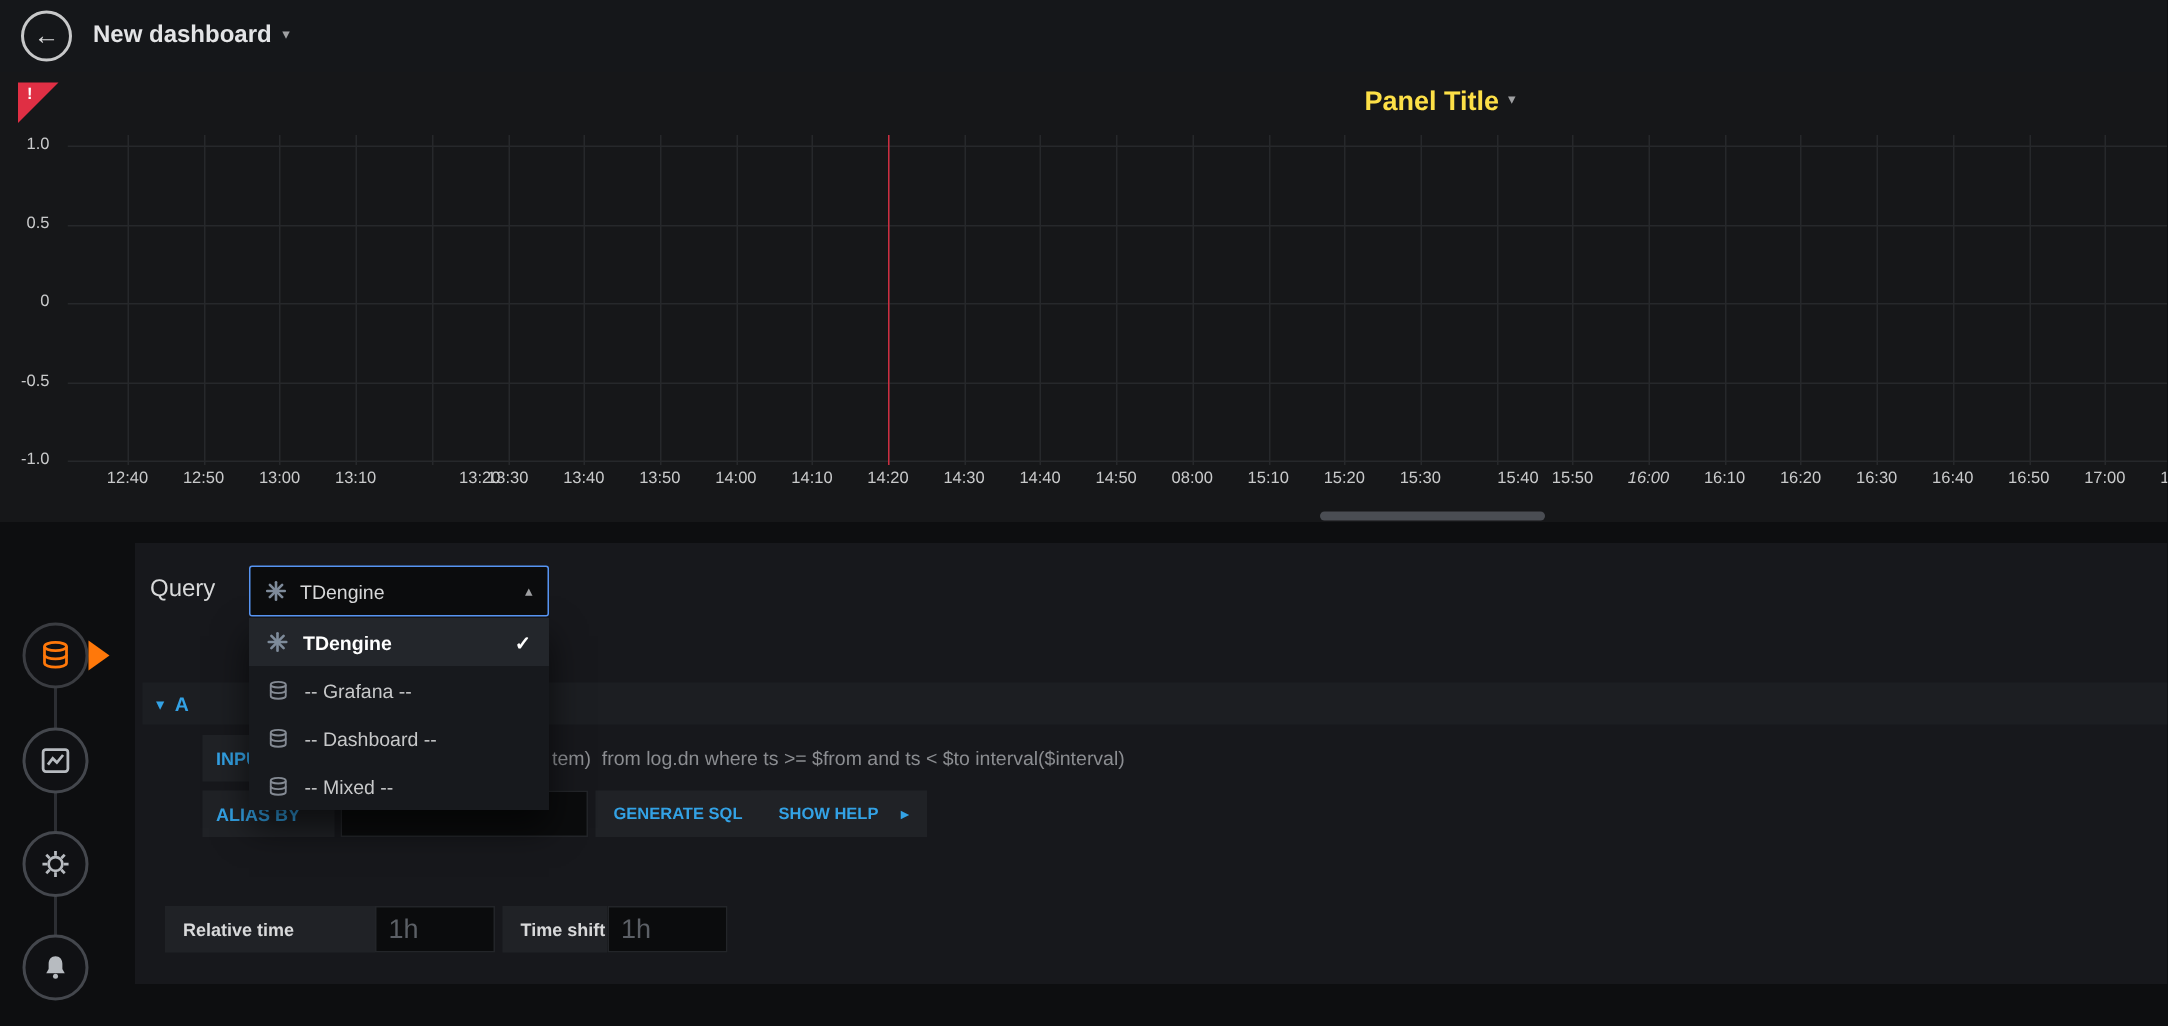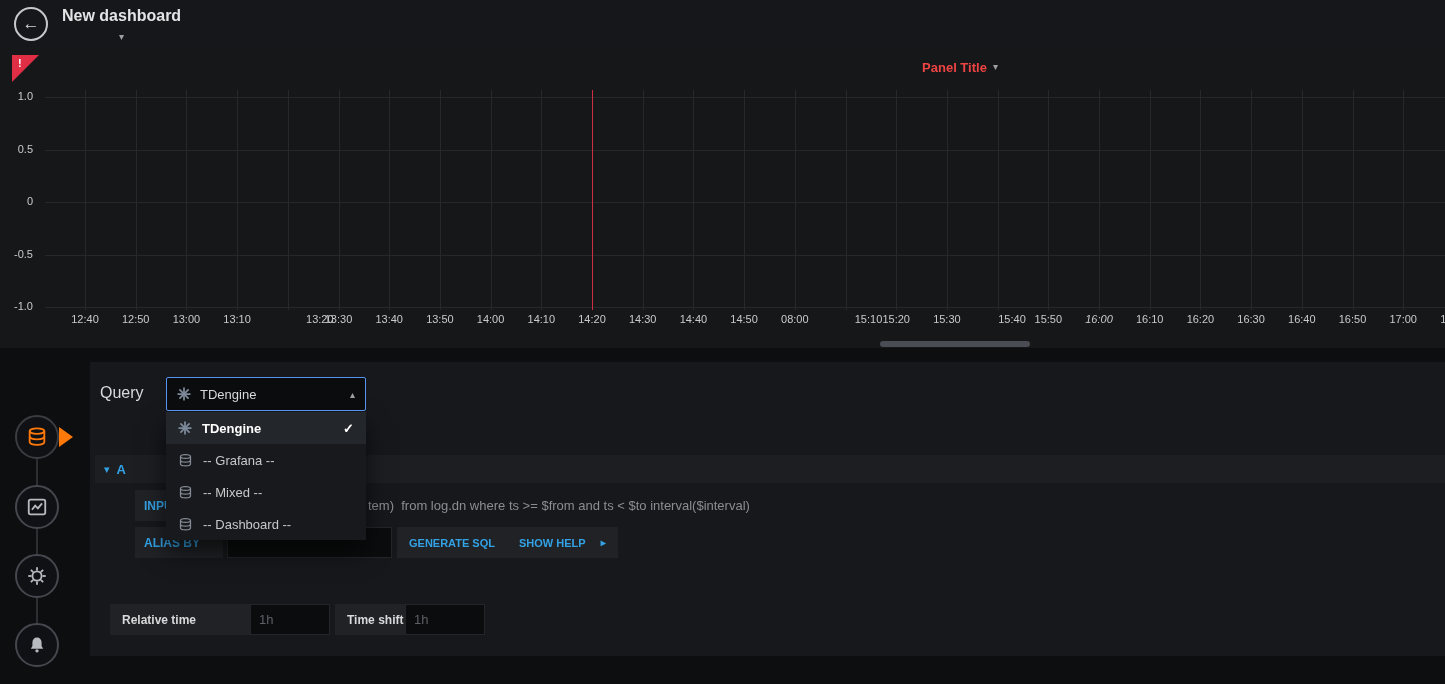--- a/index.html
+++ b/index.html
@@ -7,30 +7,30 @@
     width:1445px;height:684px;position:relative;overflow:hidden;
     background:#0d0e10;color:#d8d9da;
     font-family:"Liberation Sans",sans-serif;
   }
   .abs{position:absolute;}
 
   
   .navbar{left:0;top:0;width:1445px;height:48px;background:#15171a;border-bottom:1px solid #0a0b0c;display:flex;align-items:center;}
   .back-btn{width:34px;height:34px;margin-left:14px;border:2px solid #c7c8c9;border-radius:50%;
     display:flex;align-items:center;justify-content:center;color:#d8d9da;font-size:17px;cursor:pointer;box-sizing:border-box;}
-  .dash-title-wrap{display:flex;align-items:center;gap:7px;margin-left:14px;cursor:pointer;flex-direction:column;}
+  .dash-title-wrap{display:flex;align-items:center;gap:7px;margin-left:14px;cursor:pointer;}
   .dash-title{font-size:16px;font-weight:bold;color:#e3e4e6;}
   .caret-sm{font-size:10px;color:#9fa0a2;line-height:1;}
 
   
   .panel{left:0;top:48px;width:1445px;height:300px;background:#161719;}
   .corner-error{left:12px;top:7px;width:0;height:0;border-top:27px solid #e02f44;border-right:27px solid transparent;}
   .corner-excl{left:18px;top:9px;font-size:11px;font-weight:bold;color:#fff;}
   .panel-title{left:860px;top:10px;width:200px;height:18px;display:flex;align-items:center;justify-content:center;gap:6px;cursor:pointer;}
-  .panel-title span:first-child{font-size:13px;font-weight:bold;color:#ef4444;}
+  .panel-title span:first-child{font-size:18px;font-weight:bold;color:#fde047;}
   .plot{left:45px;top:42px;width:1400px;height:220px;overflow:hidden;}
   .x-axis{left:45px;top:263px;width:1400px;height:18px;overflow:hidden;}
   .y-axis{left:0;top:42px;width:38px;height:226px;}
   .vline{position:absolute;top:0;bottom:0;width:1px;background:#26282b;}
   .hline{position:absolute;left:0;right:0;height:1px;background:#26282b;}
   .tmarker{position:absolute;top:0;bottom:0;width:1px;background:rgba(224,47,68,.9);}
   .xlabel{position:absolute;top:2px;transform:translateX(-50%);font-size:11px;color:#c9cacb;white-space:nowrap;}
   .ylabel{position:absolute;left:0;right:5px;text-align:right;font-size:11px;color:#c9cacb;}
   .hscrollbar{left:880px;top:293px;width:150px;height:6px;border-radius:3px;background:#4a4d53;cursor:pointer;}
 
@@ -59,21 +59,21 @@
   .dd-item.selected{background:#23262b;color:#fff;font-weight:bold;}
   .dd-check{margin-left:auto;color:#fff;font-size:13px;}
 
   
   .row-a{left:95px;top:455px;width:1350px;height:28px;background:#1c1e22;display:flex;align-items:center;padding-left:9px;box-sizing:border-box;cursor:pointer;z-index:1;}
   .row-a .caret{font-size:11px;color:#33a2e5;margin-right:7px;}
   .row-a .letter{font-size:13px;font-weight:bold;color:#33a2e5;}
 
   .gf-label{background:#202226;color:#33a2e5;font-size:12px;font-weight:bold;display:flex;align-items:center;padding-left:9px;box-sizing:border-box;z-index:1;overflow:hidden;white-space:nowrap;}
   .sql-text{left:368px;top:490px;height:31px;line-height:31px;font-size:13px;color:#8b8d91;white-space:pre;z-index:1;}
-  .dark-input{background:#0b0c0d;border:1px solid #232529;box-sizing:border-box;color:#d8d9da;font-size:13px;padding:0 8px;z-index:1;}
+  .dark-input{background:#0b0c0d;border:1px solid #232529;box-sizing:border-box;color:#d8d9da;font-size:18px;padding:0 8px;z-index:1;}
   .dark-input::placeholder{color:#5c6066;}
   .blue-btn{background:#202226;color:#33a2e5;font-size:11px;font-weight:bold;display:flex;align-items:center;gap:15px;padding:0 12px;box-sizing:border-box;cursor:pointer;z-index:1;}
   .blue-btn .mini-caret{font-size:10px;}
 
   .opt-label{background:#202226;color:#d8d9da;font-size:12px;font-weight:bold;display:flex;align-items:center;padding-left:12px;box-sizing:border-box;}
 </style>
 </head>
 <body>
 
 <div class="navbar abs">
@@ -146,21 +146,21 @@
       <div class="xlabel" style="left: 293.5px;">13:30</div>
       <div class="xlabel" style="left: 344.2px;">13:40</div>
       <div class="xlabel" style="left: 394.9px;">13:50</div>
       <div class="xlabel" style="left: 445.6px;">14:00</div>
       <div class="xlabel" style="left: 496.3px;">14:10</div>
       <div class="xlabel" style="left: 547px;">14:20</div>
       <div class="xlabel" style="left: 597.7px;">14:30</div>
       <div class="xlabel" style="left: 648.4px;">14:40</div>
       <div class="xlabel" style="left: 699.1px;">14:50</div>
       <div class="xlabel" style="left: 749.8px;">08:00</div>
-      <div class="xlabel" style="left: 800.5px; margin-left: 23px;">15:10</div>
+      <div class="xlabel" style="left: 800.5px;">15:10</div>
       <div class="xlabel" style="left: 851.2px;">15:20</div>
       <div class="xlabel" style="left: 901.9px;">15:30</div>
       <div class="xlabel" style="left: 967px;">15:40</div>
       <div class="xlabel" style="left: 1003.3px;">15:50</div>
       <div class="xlabel" style="left: 1054px; font-style: italic;">16:00</div>
       <div class="xlabel" style="left: 1104.7px;">16:10</div>
       <div class="xlabel" style="left: 1155.4px;">16:20</div>
       <div class="xlabel" style="left: 1206.1px;">16:30</div>
       <div class="xlabel" style="left: 1256.8px;">16:40</div>
       <div class="xlabel" style="left: 1307.5px;">16:50</div>
@@ -279,25 +279,25 @@
     <span>-- Grafana --</span>
   </div>
   <div class="dd-item">
     <span class="db-glyph">
       <svg width="15" height="15" viewBox="0 0 24 24" fill="none" stroke="currentColor" stroke-width="2">
         <ellipse cx="12" cy="5.5" rx="8" ry="3"></ellipse>
         <path d="M4 5.5v6c0 1.66 3.58 3 8 3s8-1.34 8-3v-6"></path>
         <path d="M4 11.5v6c0 1.66 3.58 3 8 3s8-1.34 8-3v-6"></path>
       </svg>
     </span>
-    <span>-- Mixed --</span>
+    <span>-- Dashboard --</span>
   </div>
   <div class="dd-item">
     <span class="db-glyph">
       <svg width="15" height="15" viewBox="0 0 24 24" fill="none" stroke="currentColor" stroke-width="2">
         <ellipse cx="12" cy="5.5" rx="8" ry="3"></ellipse>
         <path d="M4 5.5v6c0 1.66 3.58 3 8 3s8-1.34 8-3v-6"></path>
         <path d="M4 11.5v6c0 1.66 3.58 3 8 3s8-1.34 8-3v-6"></path>
       </svg>
     </span>
-    <span>-- Dashboard --</span>
+    <span>-- Mixed --</span>
   </div>
 </div>
 
 </body></html>

